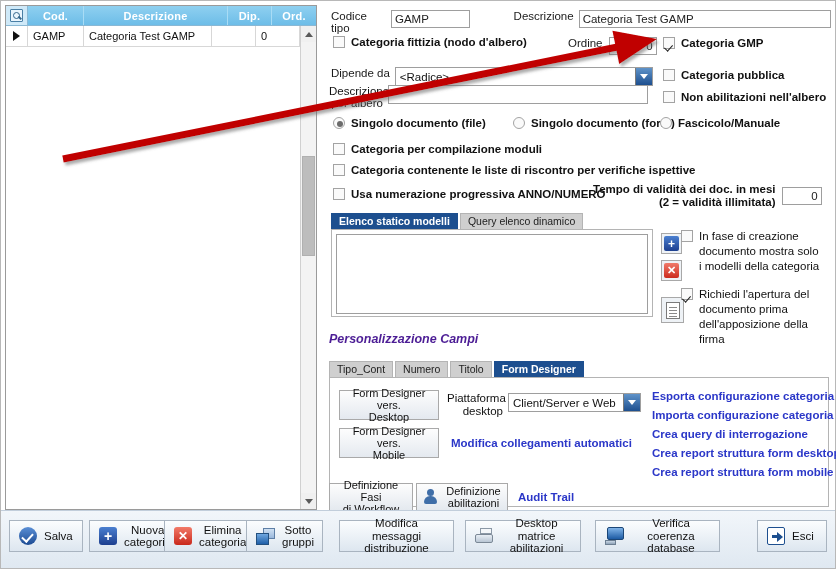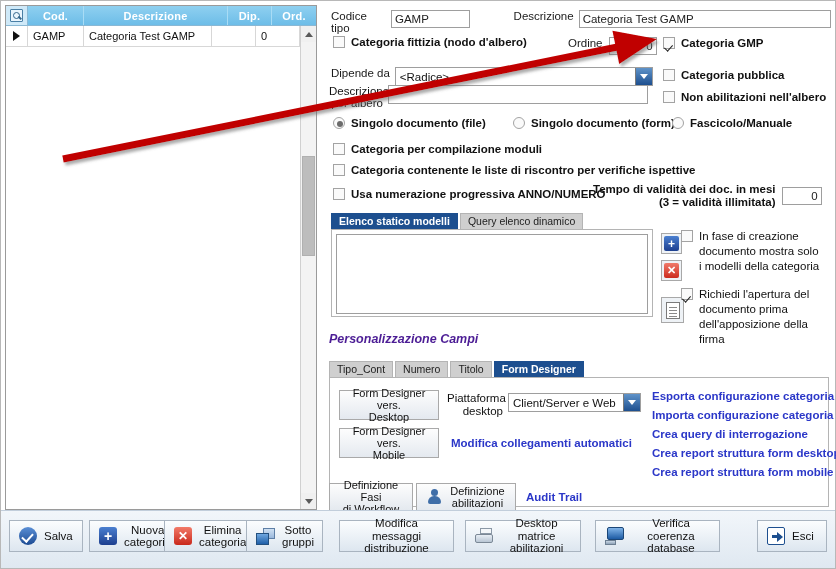--- a/index.html
+++ b/index.html
@@ -276,42 +276,42 @@
     </div>
 
     <div class="row" style="left:10px; top:112px;">
       <span class="rb checked"></span>
       <span class="cbl b">Singolo documento (file)</span>
     </div>
     <div class="row" style="left:190px; top:112px;">
       <span class="rb"></span>
       <span class="cbl b">Singolo documento (form)</span>
     </div>
-    <div class="row" style="left:337px; top:112px;padding-left:12px;">
+    <div class="row" style="left:337px; top:112px;">
       <span class="rb"></span>
       <span class="cbl b">Fascicolo/Manuale</span>
     </div>
 
     <div class="row" style="left:10px; top:138px;">
       <span class="cb"></span>
       <span class="cbl b">Categoria per compilazione moduli</span>
     </div>
     <div class="row" style="left:10px; top:159px;">
       <span class="cb"></span>
       <span class="cbl b">Categoria contenente le liste di riscontro per verifiche ispettive</span>
     </div>
 
     <div class="row" style="left:10px; top:183px;">
       <span class="cb"></span>
       <span class="cbl b">Usa numerazione progressiva ANNO/NUMERO</span>
     </div>
     <div class="row" style="left:270px; top:178px; align-items:flex-start;">
       <span style="display:inline-block; text-align:right; font-size:11.5px; line-height:13px; font-weight:bold;">
         <span>Tempo di validità dei doc. in mesi</span><br>
-        <span>(3 = validità illimitata)</span>
+        <span>(2 = validità illimitata)</span>
       </span>
       <span class="inp" style="width:40px; margin-left:6px; justify-content:flex-end; margin-top:4px;">0</span>
     </div>
 
     <div style="position:absolute; left:8px; top:208px; width:322px;">
       <div class="tabstrip">
         <div class="tab active">Elenco statico modelli</div>
         <div class="tab">Query elenco dinamico</div>
       </div>
       <div class="panel-box" style="height:88px; padding:4px;">
@@ -381,21 +381,21 @@
         </div>
       </div>
     </div>
 
     <div style="position:absolute; left:6px; top:478px;">
       <div style="display:flex; align-items:center; gap:3px;">
         <div class="btn" style="width:84px; height:28px; flex-direction:column;">
           <span>Definizione Fasi</span>
           <span>di Workflow</span>
         </div>
-        <div class="btn" style="width:100px; height:28px; gap:8px;">
+        <div class="btn" style="width:92px; height:28px; gap:8px;">
           <span class="ico-person">
               <span class="ph"></span>
               <span class="pb"></span>
             </span>
           <span style="display:flex; flex-direction:column; line-height:12px;">
             <span>Definizione</span>
             <span>abilitazioni</span>
           </span>
         </div>
         <div class="link b" style="margin-left:7px;">Audit Trail</div>

